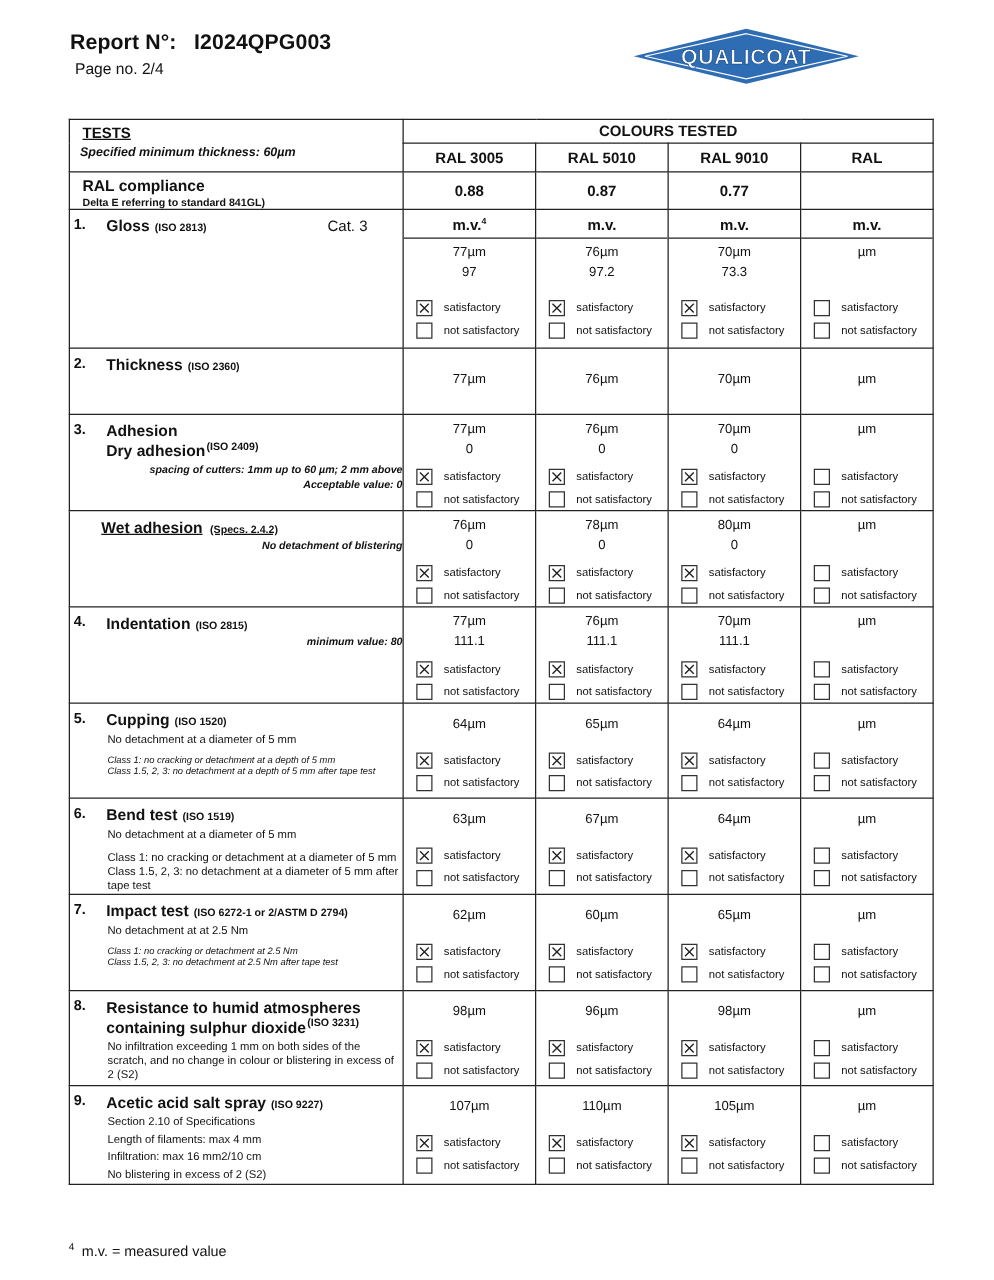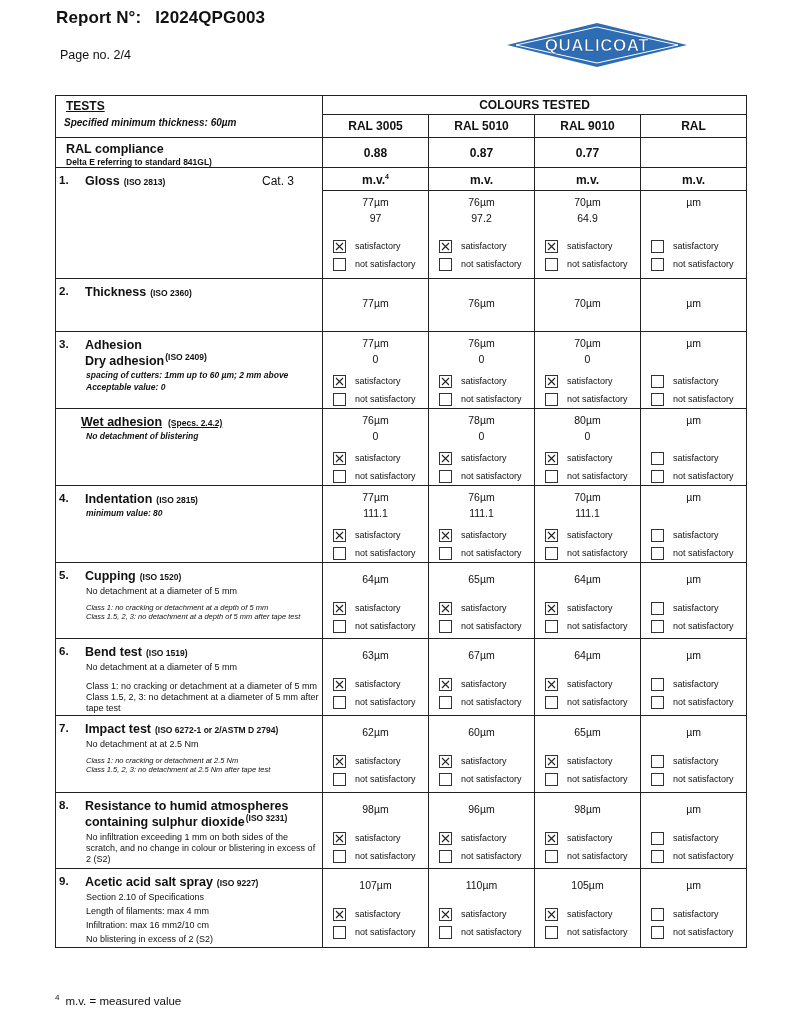--- a/index.html
+++ b/index.html
@@ -1,17 +1,17 @@
 <!DOCTYPE html>
 <html><head>
 <meta charset="utf-8">
 <style>
   html, body { margin:0; padding:0; background:#ffffff; }
   body { width:795px; height:1024px; position:relative; overflow:hidden; font-family:"Liberation Sans", sans-serif; color:#111; }
-  .report-title { position:absolute; left:56px; top:8px; font-size:17px; font-weight:bold; letter-spacing:0.1px; }
+  .report-title { position:absolute; left:56px; top:24px; font-size:17px; font-weight:bold; letter-spacing:0.1px; }
   .report-title .rn { margin-left:14px; }
   .page-no { position:absolute; left:60px; top:48px; font-size:12.5px; }
   .logo { position:absolute; left:506px; top:22px; width:182px; height:46px; }
   table.rep { position:absolute; left:55px; top:95px; width:691px; border-collapse:collapse; table-layout:fixed; }
   table.rep td { border:1px solid #222; padding:0; vertical-align:top; }
   col.c0 { width:267px; } col.cc { width:106px; }
   .hdr-tests { font-weight:bold; font-size:12px; text-decoration:underline; padding:3px 0 0 10px; }
   .hdr-spec { font-size:10px; font-weight:bold; font-style:italic; padding:4px 0 0 8px; }
   .ctested { font-size:12px; font-weight:bold; text-align:center; vertical-align:middle !important; }
   .cname { font-size:12px; font-weight:bold; text-align:center; vertical-align:middle !important; }
@@ -19,21 +19,21 @@
   .mv { font-size:12px; font-weight:bold; text-align:center; padding-top:5px !important; }
   .mv sup { font-size:7px; }
   .ral-title { font-size:12.5px; font-weight:bold; padding:4px 0 0 10px; }
   .ral-sub { font-size:8.5px; font-weight:bold; padding:1px 0 0 10px; }
   .test-head { display:flex; font-size:12.5px; font-weight:bold; padding:6px 0 0 3px; }
   .test-head .num { width:26px; font-size:11.5px; }
   .test-head .iso { font-size:8.5px; font-weight:bold; margin-left:4px; }
   .test-head .iso.sup { vertical-align:super; margin-left:1px; }
   .cat { margin-left:auto; margin-right:28px; font-weight:normal; font-size:12px; }
   .desc-i { font-size:9px; padding:3px 0 0 30px; line-height:11px; }
-  .desc-ib { font-style:italic; font-weight:bold; font-size:8.5px; padding:2px 0 0 30px; line-height:10px; }
+  .desc-ib { font-style:italic; font-weight:bold; font-size:8.5px; padding:2px 0 0 30px; line-height:10px;text-align:right; }
   .desc-sm { font-style:italic; font-size:7.5px; padding:6px 6px 0 30px; line-height:9px; }
   .cell { font-size:10.5px; text-align:center; position:relative; }
   .cell .v1 { padding-top:5px; }
   .cell .v2 { padding-top:4px; height:13px; }
   .checks { text-align:left; padding-left:10px; margin-top:6px; font-size:9px; }
   .chk { display:flex; align-items:center; height:18px; }
   .box { width:11px; height:11px; border:1px solid #333; margin-right:9px; position:relative; flex:0 0 auto; }
   .box svg { position:absolute; left:0; top:0; }
   .wet-title { font-size:12.5px; font-weight:bold; padding:6px 0 0 25px;text-decoration:underline; }
   .wet-title .iso { font-size:8.5px; margin-left:6px; }
@@ -130,21 +130,21 @@
             </div>
             <div class="chk">
               <span class="box"></span>
               <span>not satisfactory</span>
             </div>
           </div>
         </td>
         <td class="cell">
           <div class="mv" style="border-bottom: 1px solid rgb(34, 34, 34); height: 17px; padding-top: 3px;"><span>m.v.</span></div>
           <div class="v1">70µm</div>
-          <div class="v2">64.9</div>
+          <div class="v2">73.3</div>
           <div class="checks" style="margin-top: 12px;">
             <div class="chk">
               <span class="box">
                 <svg width="11" height="11" viewBox="0 0 11 11">
                   <path d="M2 2 L9 9 M9 2 L2 9" stroke="#222" stroke-width="1.1"></path>
                 </svg>
               </span>
               <span>satisfactory</span>
             </div>
             <div class="chk">

